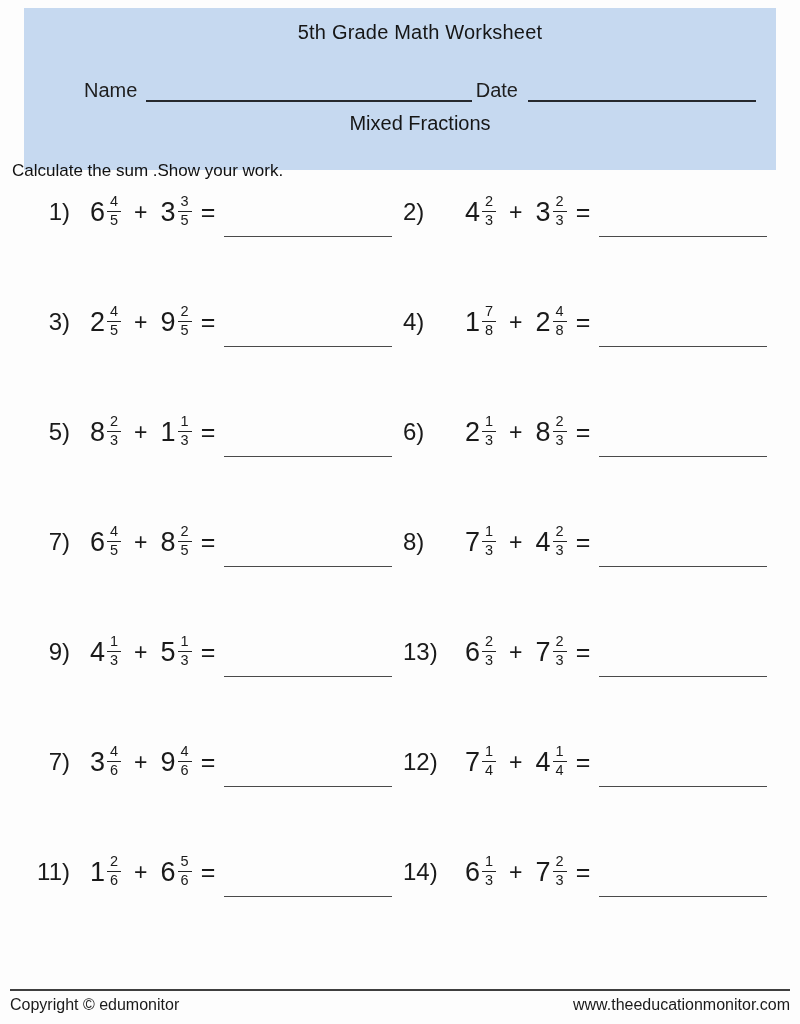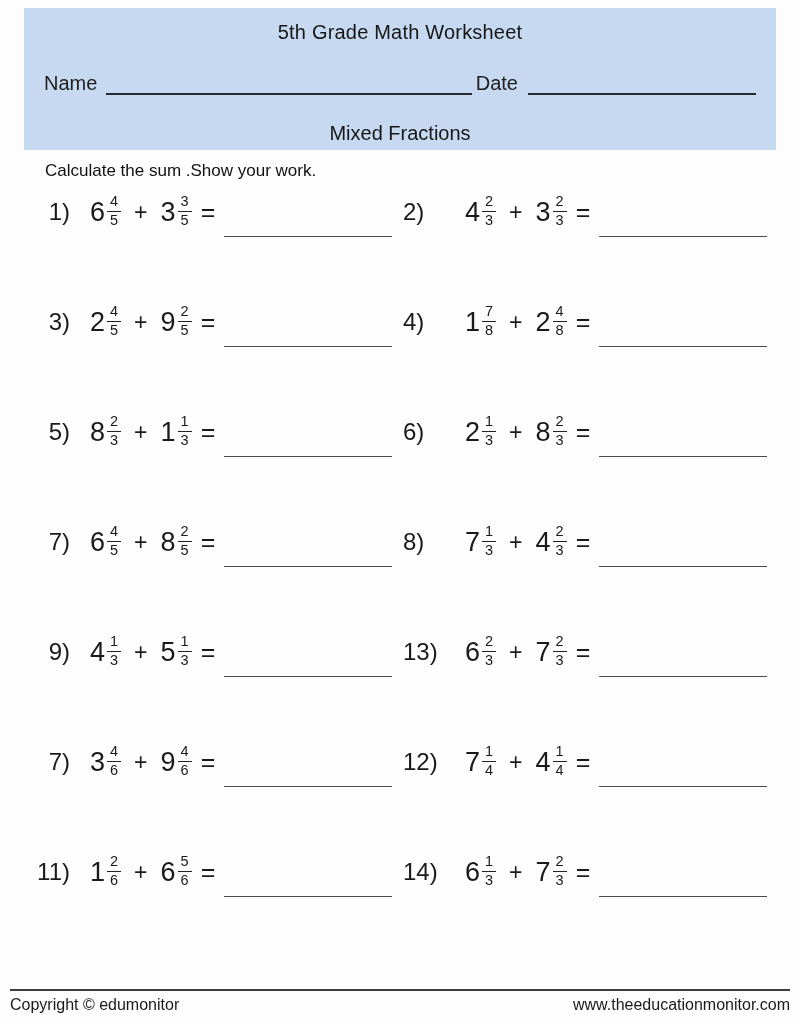--- a/index.html
+++ b/index.html
@@ -8,40 +8,41 @@
     position:relative;
     background:#fdfdfd;
     font-family:"Liberation Sans", sans-serif;
     color:#1e1e1e;
     overflow:hidden;
   }
 
   
   .header-box {
     position:absolute; left:24px; top:8px;
-    width:752px; height:142px;
+    width:752px; height:162px;
     background:#c6d9f0;
+    padding-left:40px;
   }
   .header-title {
     text-align:center; font-size:20px; padding-top:13px;
     letter-spacing:.2px; color:#161616;
   }
   .name-date-row {
     display:flex; align-items:center;
-    padding:0 20px; margin-top:27px; font-size:20px;
+    padding:0 20px; margin-top:34px; font-size:20px;
   }
   .fill-line { border-bottom:2px solid #26292e; height:24px; }
   .name-line { flex:1; margin:0 4px 0 9px; }
   .date-line { width:228px; margin-left:10px; }
   .label { white-space:nowrap; }
-  .header-subtitle { text-align:center; font-size:20px; margin-top:27px; color:#161616; }
+  .header-subtitle { text-align:center; font-size:20px; margin-top:10px; color:#161616; }
 
   
   .instruction {
-    position:absolute; left:45px; top:161px;
+    position:absolute; left:12px; top:161px;
     font-size:17px; color:#111;
   }
 
   
   .problems-grid {
     position:absolute; left:0; top:157px; width:800px;
     display:grid;
     grid-template-columns:385px 385px;
     grid-auto-rows:110px;
     padding-left:18px;

